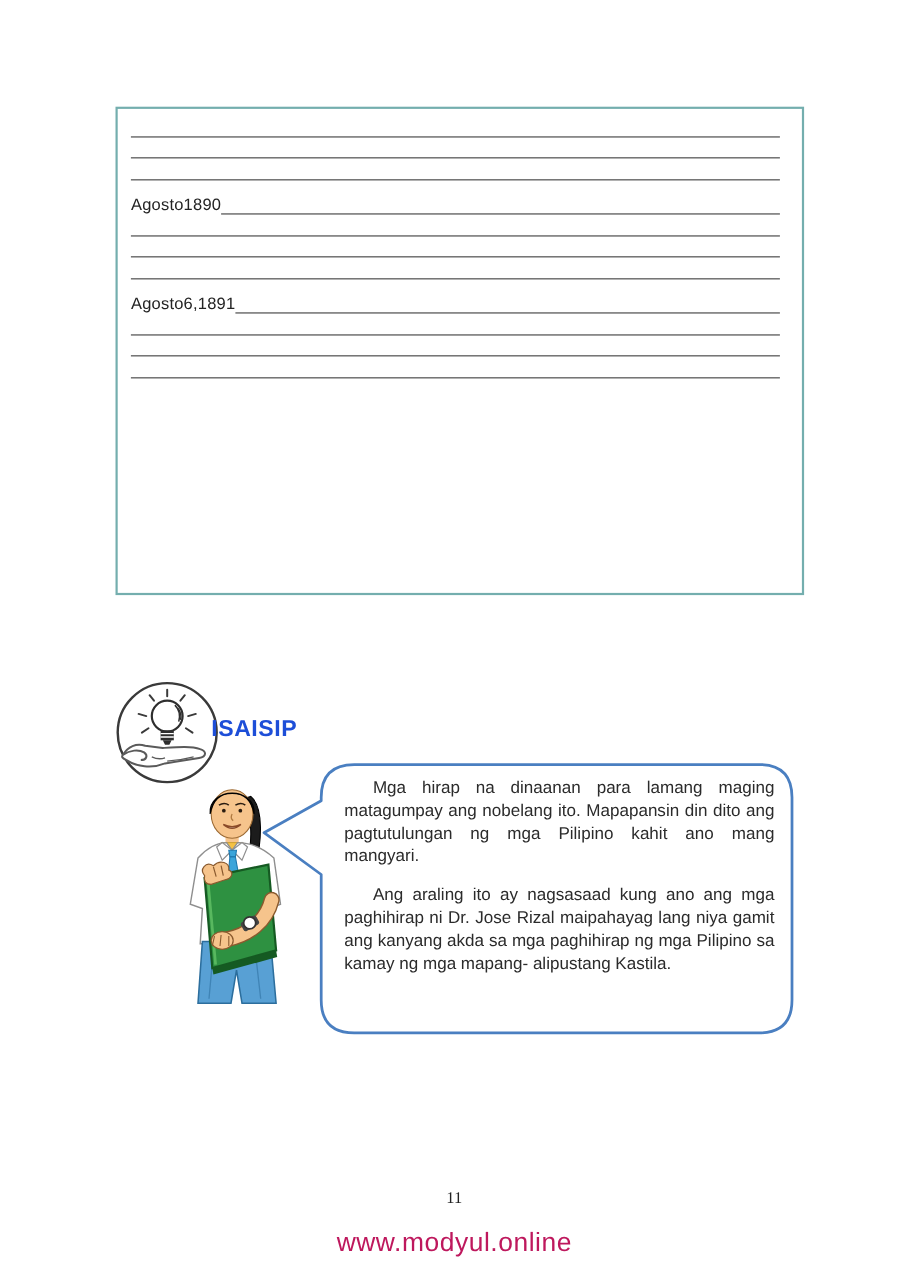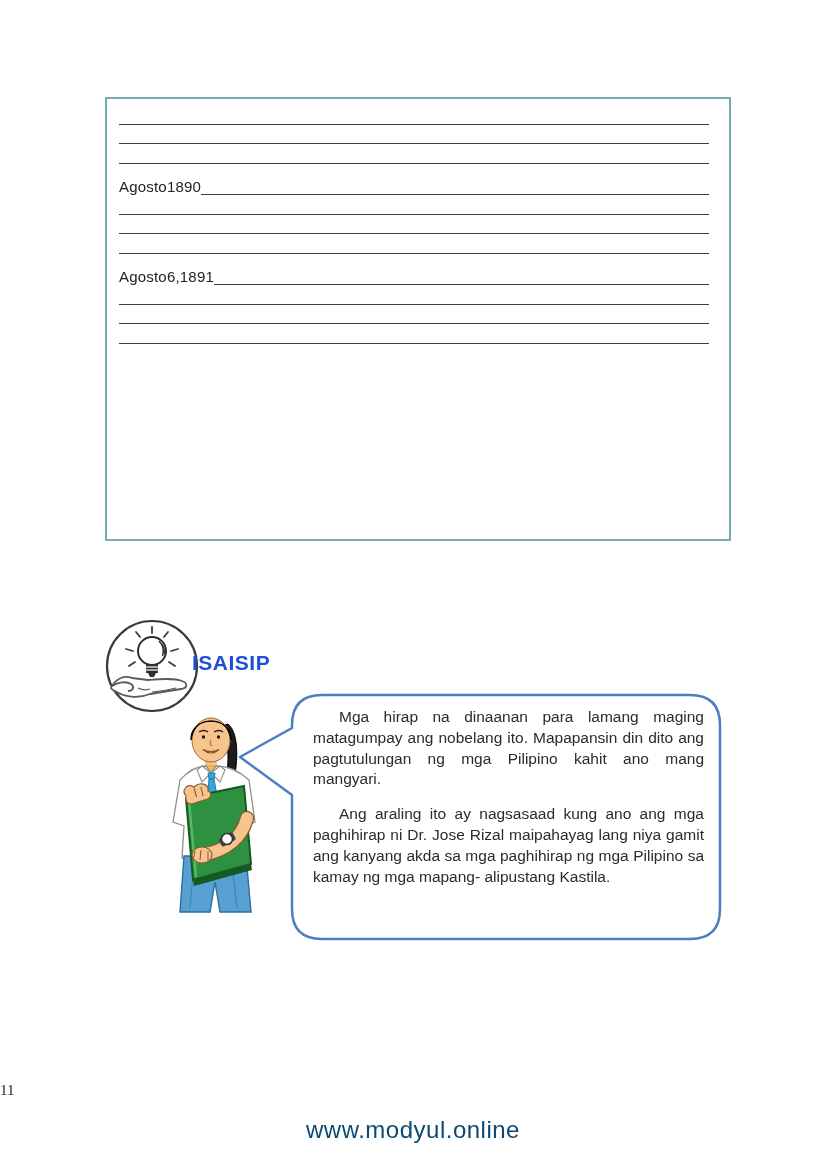--- a/index.html
+++ b/index.html
@@ -45,28 +45,28 @@
     position:absolute;left:313px;top:707px;width:391px;
     font-size:15.5px;line-height:20.8px;color:#2b2b2b;
     text-align:justify;
   }
   .bubble-text p{margin:0;text-indent:26px;}
   .bubble-text p + p{margin-top:14px;}
 
   
   .page-number{
     position:absolute;left:0;top:1082px;width:100%;
-    text-align:left;
+    text-align:center;
     font-family:"Liberation Serif",serif;
     font-size:15px;color:#222;
   }
   .watermark{
     position:absolute;left:0;top:1116px;width:100%;
     text-align:center;
-    font-size:24px;color:#0c4a6e;letter-spacing:0.5px;
+    font-size:24px;color:#be185d;letter-spacing:0.5px;
   }
 </style>
 </head>
 <body>
 
 <div class="page">
 
   <div class="ws-box">
 
     <div class="ws-group">

